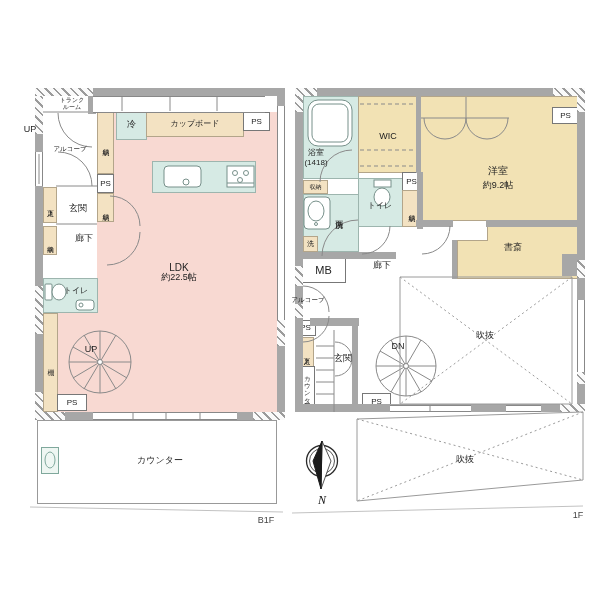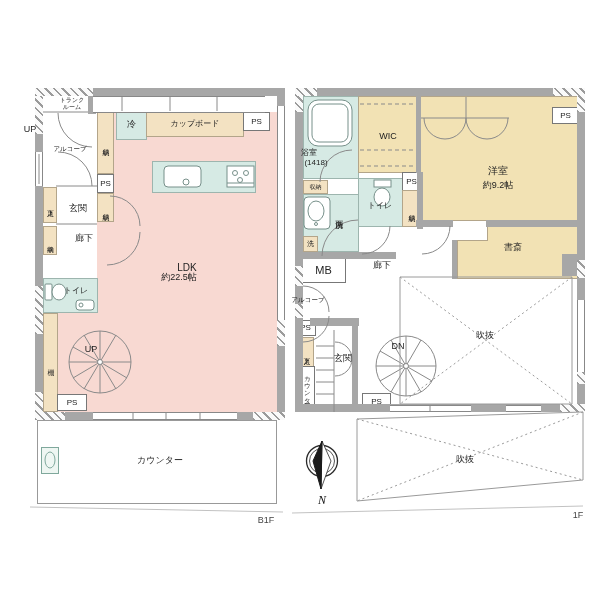--- a/index.html
+++ b/index.html
@@ -271,27 +271,27 @@
   </svg>
 
   <div class="lbl f6" style="left:58px;top:97px;width:28px;">トランクルーム</div>
   <div class="lbl f9" style="left:20px;top:124px;width:20px;">UP</div>
   <div class="lbl f9" style="left:116px;top:119px;width:31px;">冷</div>
   <div class="lbl f8" style="left:146px;top:119px;width:98px;">カップボード</div>
   <div class="lbl f65" style="left:48px;top:145px;width:44px;">アルコーブ</div>
   <div class="lbl f9" style="left:60px;top:203px;width:36px;">玄関</div>
   <div class="lbl f9" style="left:66px;top:233px;width:36px;">廊下</div>
   <div class="lbl f8" style="left:56px;top:286px;width:40px;">トイレ</div>
-  <div class="lbl f10" style="left:153px;top:262px;width:68px;">LDK</div>
+  <div class="lbl f10" style="left:145px;top:262px;width:68px;">LDK</div>
   <div class="lbl f9" style="left:145px;top:272px;width:68px;">約22.5帖</div>
   <div class="lbl f9" style="left:78px;top:344px;width:26px;">UP</div>
   <div class="lbl f9" style="left:118px;top:455px;width:84px;">カウンター</div>
   <div class="lbl f9" style="left:248px;top:515px;width:36px;color:#444;">B1F</div>
 
-  <div class="lbl f8" style="left:287px;top:148px;width:44px;">浴室</div>
+  <div class="lbl f8" style="left:294px;top:148px;width:44px;">浴室</div>
   <div class="lbl f8" style="left:294px;top:158px;width:44px;">(1418)</div>
   <div class="lbl f9" style="left:370px;top:131px;width:36px;">WIC</div>
   <div class="lbl f10" style="left:467px;top:165px;width:62px;">洋室</div>
   <div class="lbl f9" style="left:467px;top:180px;width:62px;">約9.2帖</div>
   <div class="lbl f8 v" style="left:334px;top:197px;height:34px;">洗面所</div>
   <div class="lbl f8" style="left:358px;top:201px;width:44px;">トイレ</div>
   <div class="lbl f9" style="left:478px;top:242px;width:70px;">書斎</div>
   <div class="lbl f9" style="left:366px;top:260px;width:32px;">廊下</div>
   <div class="lbl f65" style="left:287px;top:296px;width:42px;">アルコーブ</div>
   <div class="lbl f9" style="left:327px;top:353px;width:32px;">玄関</div>

